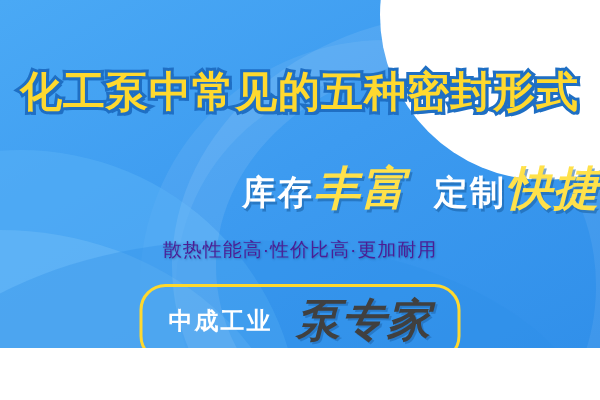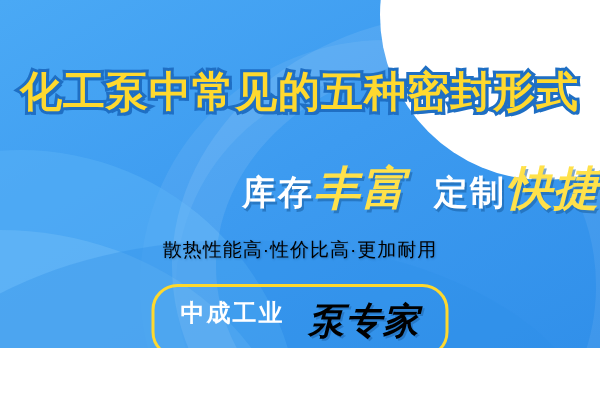--- a/index.html
+++ b/index.html
@@ -148,50 +148,50 @@
     width: 26px;
   }
 
   
   .descline {
     position: absolute;
     top: 237px;
     left: 0;
     right: 0;
     text-align: center;
-    color: #000000;
+    color: #4c1d95;
     font-size: 19px;
     letter-spacing: 1px;
     white-space: nowrap;
     text-shadow: 1px 1px 2px rgba(20,80,140,.45);
   }
 
   
   .badge {
     position: absolute;
     top: 284px;
     left: 50%;
     transform: translateX(-50%);
     border: 3px solid #ffd92e;
     border-radius: 26px;
-    padding: 10px 26px 9px 26px;
+    padding: 4px 26px 9px 26px;
     display: flex;
-    align-items: flex-start;
+    align-items: center;
     gap: 24px;
     white-space: nowrap;
   }
   .badge .brand {
     color: #ffffff;
     font-size: 24px;
     font-weight: bold;
     letter-spacing: 2px;
   }
   .badge .expert {
-    color: #000000;
-    font-size: 36px;
+    color: #404040;
+    font-size: 44px;
     font-weight: bold;
     font-style: italic;
     letter-spacing: 1px;
     text-shadow: 2px 2px 0 rgba(24,92,160,.45);
   }
 
   
   .bottom-strip {
     position: absolute;
     left: 0;

